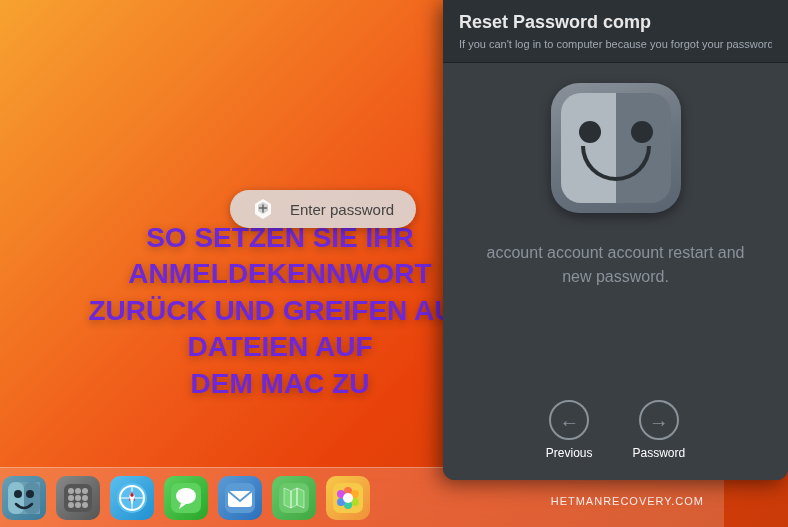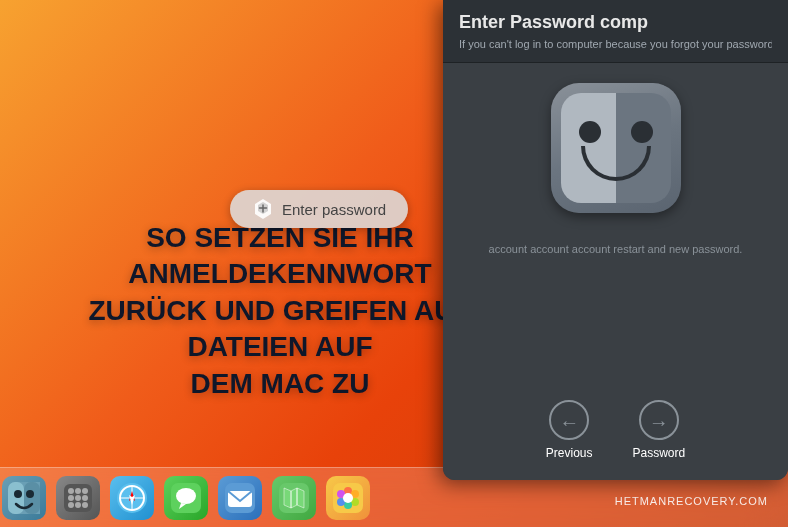--- a/index.html
+++ b/index.html
@@ -20,21 +20,21 @@
       height: 527px;
       background: linear-gradient(135deg, #f7a230 0%, #f05c1a 40%, #e8420a 60%, #c93a08 100%);
       z-index: 0;
     }
 
     
     .dock {
       position: absolute;
       bottom: 0;
       left: 0;
-      width: 788px;
+      width: 724px;
       height: 60px;
       background: rgba(255,255,255,0.18);
       backdrop-filter: blur(20px);
       display: flex;
       align-items: center;
       padding: 6px 2px;
       gap: 10px;
       z-index: 10;
       border-top: 1px solid rgba(255,255,255,0.3);
     }
@@ -66,21 +66,21 @@
       position: absolute;
       top: 220px;
       left: 0;
       width: 560px;
       z-index: 15;
       text-align: center;
       padding: 0 30px;
     }
 
     .overlay-text h1 {
-      color: #0f172a;
+      color: #6d28d9;
       font-size: 28px;
       font-weight: 800;
       text-transform: uppercase;
       line-height: 1.3;
       text-shadow: 0 2px 8px rgba(0,0,0,0.3);
     }
 
     
     .dialog-window {
       position: absolute;
@@ -192,21 +192,21 @@
       transform: translateX(-50%);
       width: 70px;
       height: 35px;
       border: 4px solid #2a2f34;
       border-top: none;
       border-radius: 0 0 40px 40px;
     }
 
     .dialog-info-text {
       color: #8a9299;
-      font-size: 11px;
+      font-size: 16px;
       line-height: 1.5;
       text-align: center;
       padding: 0 10px;
       margin-top: 8px;
     }
 
     
     .dialog-buttons {
       position: absolute;
       bottom: 0;
@@ -251,21 +251,21 @@
       left: 230px;
       background: rgba(220,220,220,0.88);
       border-radius: 20px;
       padding: 8px 22px;
       font-size: 15px;
       font-weight: 500;
       color: #444;
       z-index: 30;
       display: flex;
       align-items: center;
-      gap: 8px;
+      gap: 16px;
       box-shadow: 0 2px 8px rgba(0,0,0,0.3);
     }
 
     
     .finder-dock { background: linear-gradient(135deg, #6a9fb5, #3a7a99); }
     .launchpad-dock { background: linear-gradient(135deg, #888, #555); }
     .safari-dock { background: linear-gradient(135deg, #5abfee, #2090d0); }
     .messages-dock { background: linear-gradient(135deg, #5dd15d, #28a628); }
     .mail-dock { background: linear-gradient(135deg, #5b9bd5, #2a6fbb); }
     .maps-dock { background: linear-gradient(135deg, #68c86a, #40a840); }
@@ -290,21 +290,21 @@
     <path d="M22 2 L38 12 L38 32 L22 42 L6 32 L6 12 Z" fill="white" opacity="0.9"></path>
     <path d="M22 8 L32 14 L32 26 L22 32 L12 26 L12 14 Z" fill="#c0c0c0" opacity="0.7"></path>
     <path d="M15 20 L29 20" stroke="#666" stroke-width="3" stroke-linecap="round"></path>
     <path d="M22 14 L22 28" stroke="#666" stroke-width="3" stroke-linecap="round"></path>
   </svg>
   <span>Enter password</span>
 </div>
 
 <div class="dialog-window">
   <div class="dialog-titlebar">
-    <div class="dialog-title">Enter Password comp</div>
+    <div class="dialog-title">Reset Password comp</div>
     <div class="dialog-subtitle">If you can't log in to computer because you forgot your password, yo</div>
   </div>
 
   <div class="dialog-body">
 
     <div class="finder-icon-wrapper">
       <div class="finder-face">
         <div class="finder-face-inner">
           <div class="face-left"></div>
           <div class="face-right"></div>

